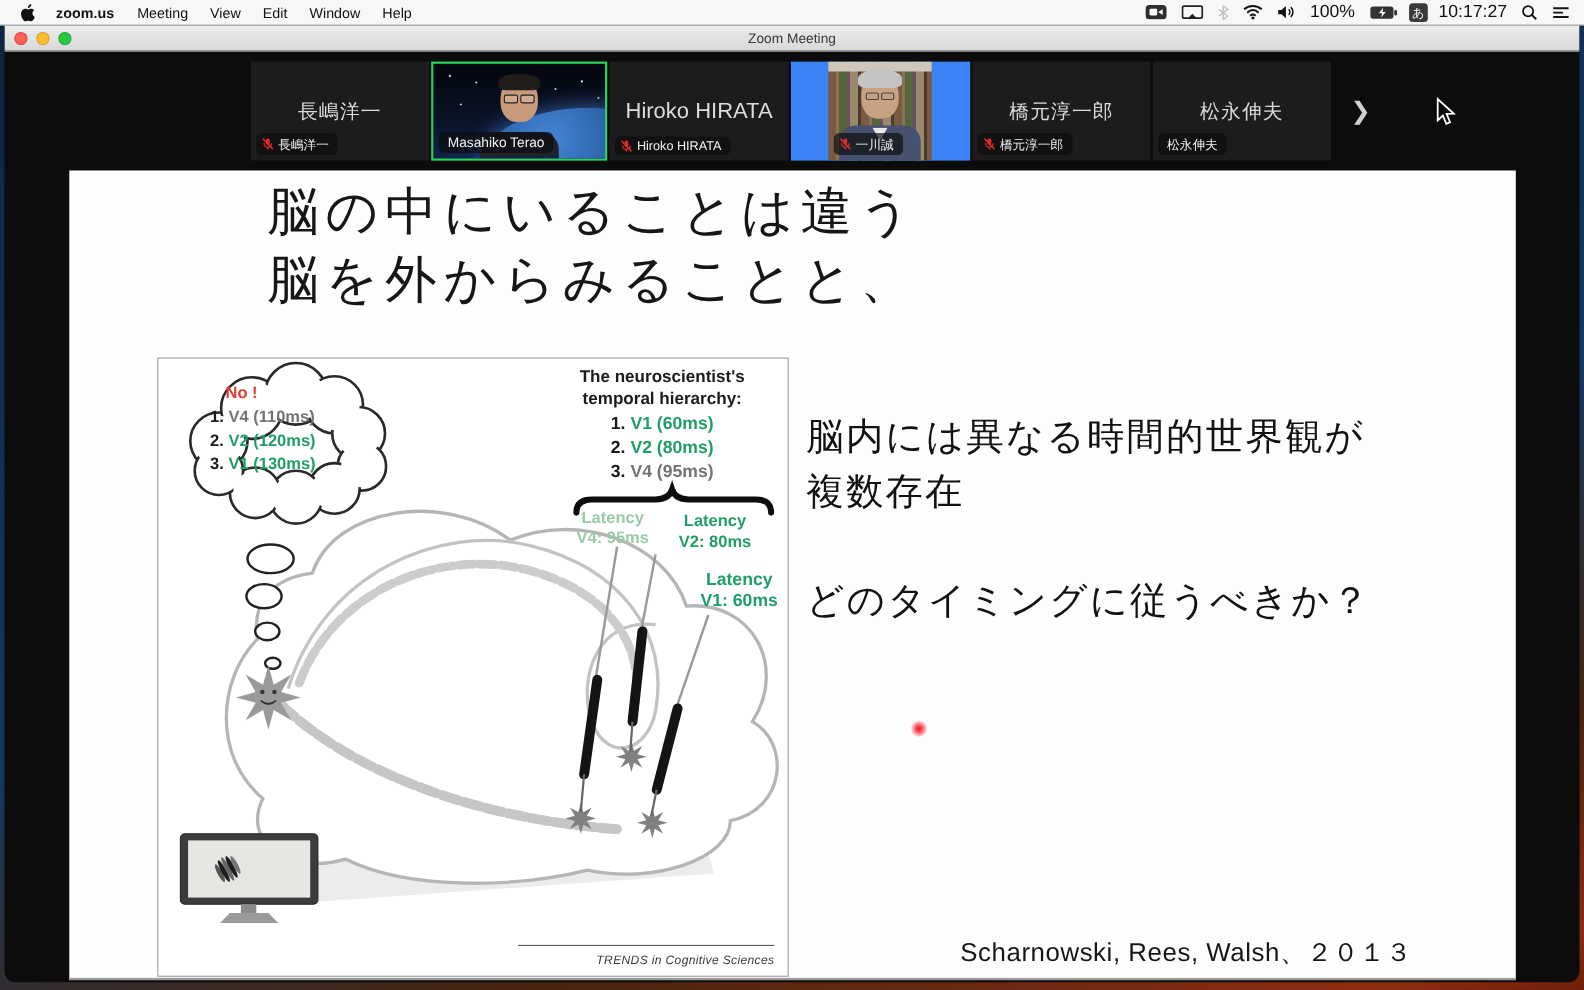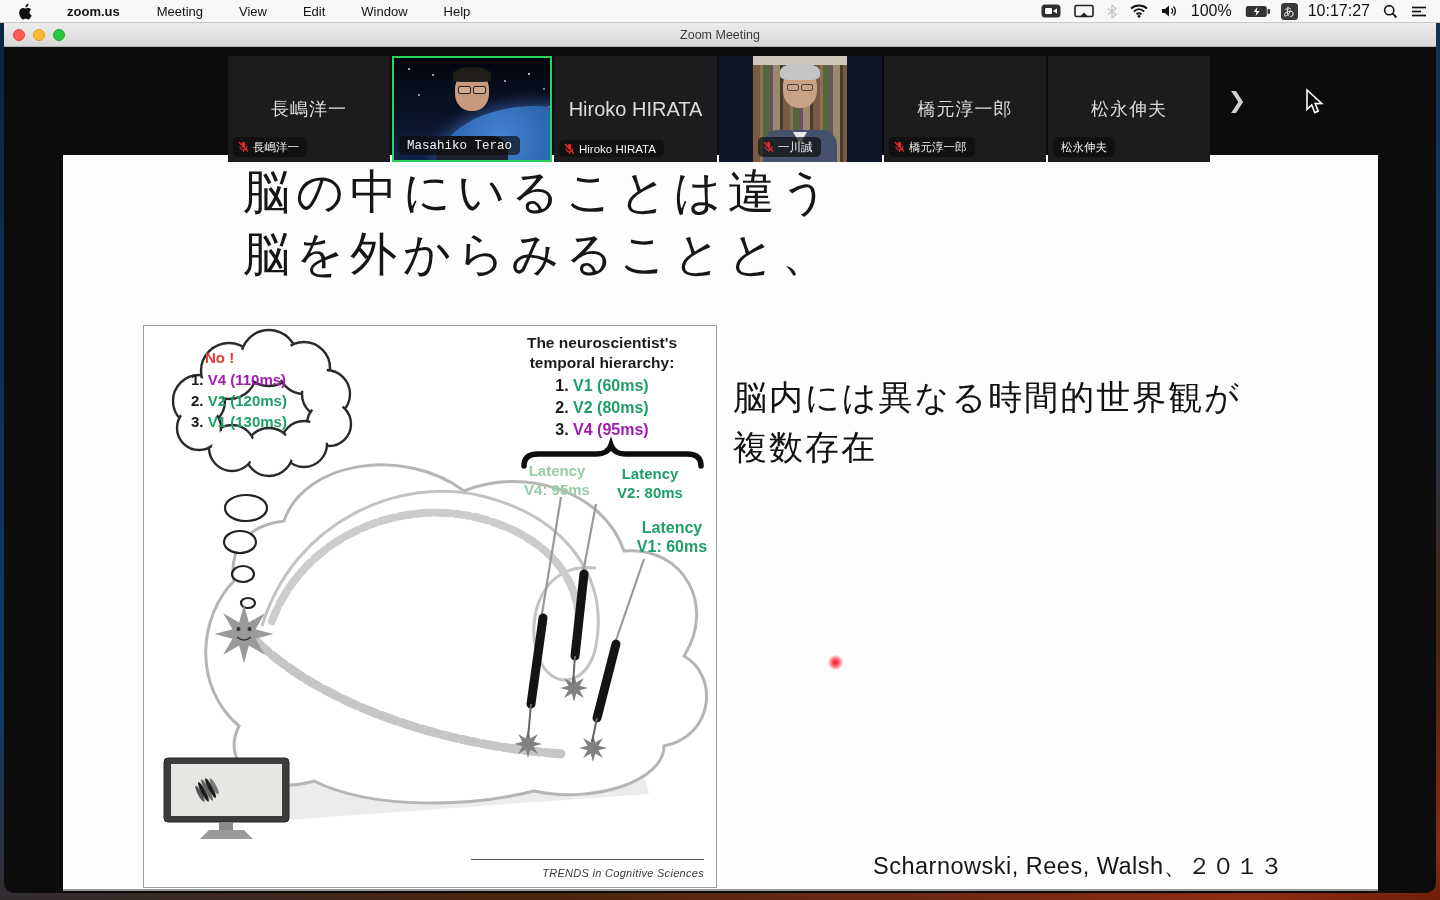--- a/index.html
+++ b/index.html
@@ -5,60 +5,60 @@
   * { margin:0; padding:0; box-sizing:border-box; }
   html,body { background:#000; }
   body { font-family:"Liberation Sans","DejaVu Sans",sans-serif; }
   #stage { position:relative; width:1440px; height:900px; overflow:hidden; background:#000; }
 
   
   .desktop { position:absolute; inset:0; background:linear-gradient(165deg,#0b2440 0%,#123a63 55%,#47240f 80%,#8c2d12 96%,#6e1f08 100%); }
 
   
   .menubar { position:absolute; left:0; top:0; width:1440px; height:23px; background:#f7f7f7; border-bottom:1px solid #c9c9c9; display:flex; align-items:center; justify-content:space-between; padding:0 10px; z-index:50; }
-  .mb-left { display:flex; align-items:center; gap:16px; }
+  .mb-left { display:flex; align-items:center; gap:0; }
   .mb-left .apple { width:30px; display:flex; justify-content:center; }
   .mb-item { font-size:13px; color:#111; padding:0 10px; }
   .mb-item.app { font-weight:bold; padding:0 11px; }
   .mb-right { display:flex; align-items:center; gap:7px; }
   .st-ic { display:flex; align-items:center; justify-content:center; padding:0 3px; }
   .mb-text { font-size:16px; color:#111; padding:0 3px; }
   .ime-badge { width:17px; height:17px; background:#3a3a3c; color:#fff; border-radius:3.5px; font-size:11px; display:flex; align-items:center; justify-content:center; }
 
   
   .zoom-window { position:absolute; left:4px; top:23px; width:1432px; height:870px; background:#0c0c0c; border-radius:0 0 10px 10px; overflow:hidden; z-index:10; }
   .titlebar { position:absolute; left:0; top:0; right:0; height:24px; background:linear-gradient(#ececec,#d8d8d8); border-bottom:1px solid #b4b4b4; }
   .traffic { position:absolute; top:6px; display:flex; gap:8px; left:9px; }
   .tl { width:12px; height:12px; border-radius:50%; }
   .tl-red{ background:#ff5f57; border:0.5px solid #e0443e;}
   .tl-yellow{ background:#febc2e; border:0.5px solid #d6a024;}
   .tl-green{ background:#28c840; border:0.5px solid #1eac32;}
   .win-title { position:absolute; left:0; right:0; top:0; height:24px; text-align:center; line-height:24px; font-size:12.5px; color:#3b3b3b; }
 
   
-  .tile { position:absolute; top:56px; height:106px; background:#1c1c1e; overflow:hidden; z-index:20; }
+  .tile { position:absolute; top:56px; height:90px; background:#1c1c1e; overflow:hidden; z-index:20; }
   .tile-name { position:absolute; inset:0; display:flex; align-items:center; justify-content:center; font-size:18px; color:#dcdcdc; letter-spacing:1px; }
   .badge { position:absolute; left:5px; bottom:5px; display:flex; align-items:center; gap:4px; background:rgba(12,12,12,.68); border-radius:5px; padding:2.5px 8px 2.5px 5px; font-size:11.5px; color:#f2f2f2; white-space:nowrap; z-index:5; }
   .badge.nomic { padding-left:8px; }
   .tile.active { border:2.5px solid #27d45f; }
   .chev { position:absolute; top:56px; height:90px; display:flex; align-items:center; justify-content:center; color:#d0d0d0; font-size:22px; z-index:20; cursor:default; }
 
   
   .v-terao { position:absolute; inset:0; background:linear-gradient(180deg,#04060e 0%,#0a1226 55%,#0f2248 100%); }
   .t-stars { position:absolute; width:2px; height:2px; background:#cfe0ff; border-radius:50%; left:14px; top:10px;
     box-shadow:24px 6px #bcd,58px 3px #cde,96px 12px #bcd,120px 5px #dee,135px 20px #9ab,10px 26px #acd,140px 38px #cde; }
   .t-earth { position:absolute; left:28%; bottom:-62%; width:125%; height:115%; border-radius:50%; background:radial-gradient(circle at 32% 28%,#4585d4 0%,#235a9e 45%,#0c2250 80%); box-shadow:0 0 16px 3px rgba(90,150,255,.45); }
   .t-body { position:absolute; left:50%; bottom:0; width:72px; height:24px; margin-left:-36px; border-radius:16px 16px 0 0; background:#1d2430; }
   .t-head { position:absolute; left:50%; top:13px; width:34px; height:40px; margin-left:-17px; border-radius:46% 46% 44% 44%; background:#c69a7b; }
   .t-hair { position:absolute; left:-2px; top:-4px; right:-2px; height:15px; border-radius:50% 50% 20% 20%; background:#201d1b; }
   .t-glasses { position:absolute; top:15px; left:1px; right:1px; display:flex; gap:2px; justify-content:center; }
   .t-glasses i { width:13px; height:8px; border:1.6px solid #222; border-radius:2px; background:rgba(255,255,255,.18); }
 
   
-  .v-ichi-slot { background:#0f172a; }
+  .v-ichi-slot { background:#3b82f6; }
   .v-ichi { position:absolute; top:0; bottom:0; left:34px; width:94px; background:repeating-linear-gradient(90deg,#7b5a43 0 7px,#8a7350 7px 10px,#55663f 10px 17px,#6b4e68 17px 20px,#9a8a6a 20px 27px,#4a3b30 27px 30px); }
   .i-shelf { position:absolute; top:0; left:0; right:0; height:9px; background:#cfc8ba; }
   .i-body { position:absolute; left:50%; bottom:0; width:74px; height:32px; margin-left:-37px; border-radius:15px 15px 0 0; background:#45516d; }
   .i-collar { position:absolute; left:50%; bottom:18px; width:14px; height:12px; margin-left:-7px; background:#e8e8e8; clip-path:polygon(0 0,100% 0,50% 100%); }
   .i-head { position:absolute; left:50%; top:12px; width:34px; height:40px; margin-left:-17px; border-radius:46% 46% 44% 44%; background:#c9a183; }
   .i-hair { position:absolute; left:-3px; top:-5px; right:-3px; height:17px; border-radius:50% 50% 24% 24%; background:#c4c4c4; }
   .i-glasses { position:absolute; top:16px; left:1px; right:1px; display:flex; gap:2px; justify-content:center; }
   .i-glasses i { width:12px; height:7px; border:1.5px solid #444; border-radius:2px; }
 
   
@@ -68,21 +68,21 @@
   .slide-body2 { position:absolute; left:670px; top:368px; font-size:34px; letter-spacing:2px; color:#121212; }
   .citation { position:absolute; left:810px; top:695px; font-size:23.5px; color:#161616; letter-spacing:.5px; }
 
   
   .figure { position:absolute; left:80px; top:170px; width:574px; height:563px; border:1px solid #9c9c9c; background:#fff; }
   .fig-svg { position:absolute; left:0; top:0; }
   .cloud-text { position:absolute; left:47px; top:21px; font-size:15px; font-weight:bold; line-height:21px; }
   .no-title { color:#e03d33; margin-left:14px; margin-bottom:1px; }
   .c-num { color:#1b1b1b; }
   .g-dark { color:#1f9e66; }
-  .g-light { color:#a21caf; }
+  .g-light { color:#737373; }
   .hier { position:absolute; left:352px; top:7px; width:212px; text-align:center; }
   .hier-title { font-size:15.5px; font-weight:bold; color:#1c1c1c; line-height:20px; margin-bottom:2px; }
   .hier-items { display:inline-block; text-align:left; font-size:16px; font-weight:bold; line-height:22px; }
   .lat { position:absolute; text-align:center; font-weight:bold; font-size:15px; line-height:19px; }
   .lat-v4 { left:366px; top:135px; width:94px; color:#98cba8; }
   .lat-v2 { left:458px; top:138px; width:96px; color:#1f9e66; }
   .lat-v1 { left:478px; top:192px; width:100px; color:#1f9e66; font-size:16px; }
   .trends-line { position:absolute; right:12px; bottom:27px; width:233px; border-top:1.5px solid #555; }
   .trends-text { position:absolute; right:12px; bottom:8px; font-size:11px; font-style:italic; font-weight:400; color:#3a3a3a; letter-spacing:.3px;margin-left:24px; }
 
@@ -186,21 +186,21 @@
       <svg width="11" height="12" viewBox="0 0 11 12">
           <rect x="3.8" y="0.8" width="3.4" height="6" rx="1.7" fill="#e02a2a"></rect>
           <path d="M2 5.2 a3.5 3.6 0 0 0 7 0" fill="none" stroke="#e02a2a" stroke-width="1.2"></path>
           <line x1="5.5" y1="9" x2="5.5" y2="11" stroke="#e02a2a" stroke-width="1.2"></line>
           <line x1="1" y1="1" x2="10" y2="10.5" stroke="#e02a2a" stroke-width="1.4"></line>
         </svg>
       <span>長嶋洋一</span>
     </div>
   </div>
 
-  <div class="tile active" style="left:392px;width:160px;font-family:Liberation Mono, monospace;">
+  <div class="tile active" style="left:392px;width:160px;">
     <div class="v-terao">
       <i class="t-stars"></i>
       <i class="t-earth" style="position:absolute;"></i>
       <div class="t-body"></div>
       <div class="t-head">
           <div class="t-hair"></div>
           <div class="t-glasses">
             <i></i>
             <i></i>
           </div>
@@ -389,20 +389,21 @@
       <div class="lat lat-v1"><span>Latency</span><br><span>V1: 60ms</span></div>
 
       <div class="trends-line"></div>
       <div class="trends-text">TRENDS in Cognitive Sciences</div>
     </div>
 
     <div class="slide-body">
       <div>脳内には異なる時間的世界観が</div>
       <div>複数存在</div>
     </div>
+    <div class="slide-body2">どのタイミングに従うべきか？</div>
     <div class="citation">Scharnowski, Rees,  Walsh、２０１３</div>
   </div>
 
   <div class="laser"></div>
 
   <div class="cursor">
     <svg width="22" height="27" viewBox="0 0 22 27">
         <path d="M4 2 L4 21.5 L8.7 17 L11.8 24.6 L15.2 23.1 L12.1 15.6 L18.7 15.4 Z" fill="#0b0b0b" stroke="#fff" stroke-width="1.6"></path>
       </svg>
   </div>

